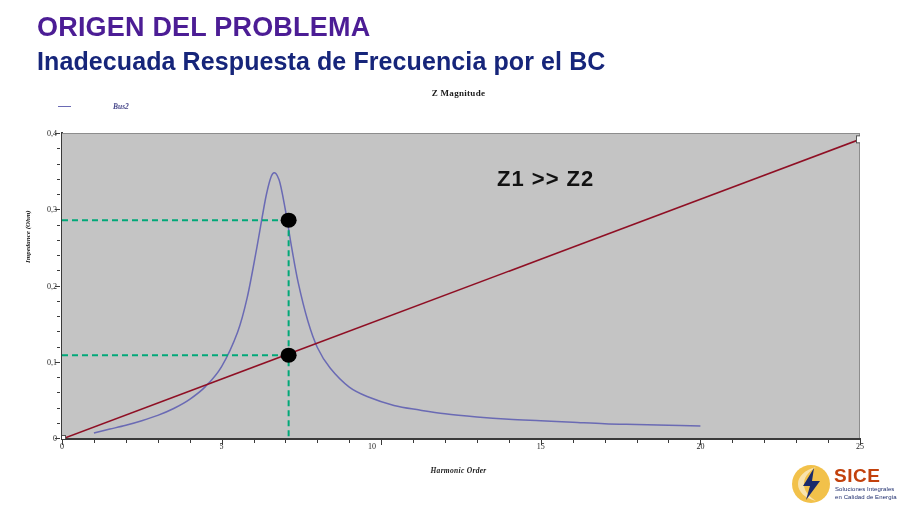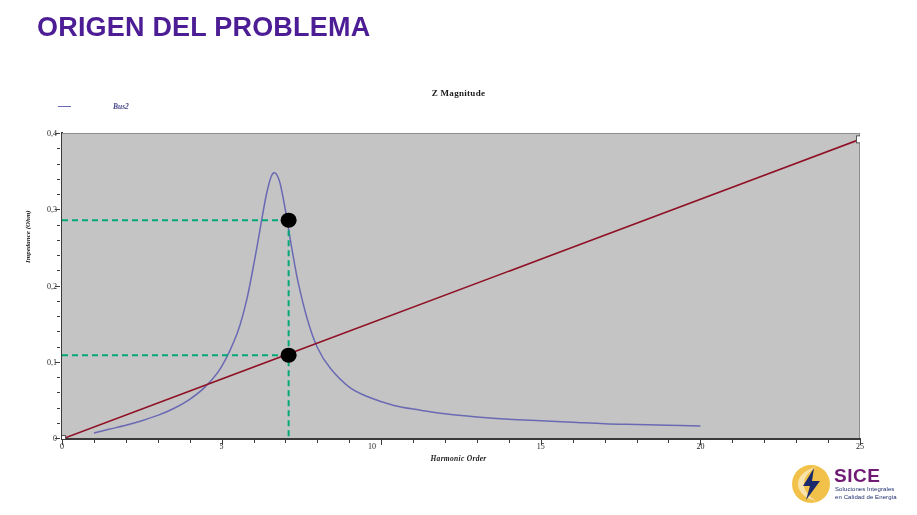--- a/index.html
+++ b/index.html
@@ -76,21 +76,21 @@
     position:absolute;top:354px;
     font-family:"Liberation Serif", serif;
     font-size:8px;color:#222;
     transform:translateX(-50%);
     white-space:nowrap;
   }
   .xtick{position:absolute;top:352px;width:1px;height:5px;background:#3a3a3a;}
   .xtick.minor{height:3px;}
 
   .axis-title-x{
-    position:absolute;left:0;top:366px;width:917px;text-align:center;
+    position:absolute;left:0;top:378px;width:917px;text-align:center;
     font-family:"Liberation Serif", serif;
     font-size:7.5px;font-style:italic;font-weight:bold;color:#1a1a1a;
     letter-spacing:.3px;
   }
   .axis-title-y{
     position:absolute;left:24px;top:175px;
     font-family:"Liberation Serif", serif;
     font-size:7px;font-style:italic;font-weight:bold;color:#1a1a1a;
     transform:rotate(-90deg);transform-origin:left top;
     white-space:nowrap;
@@ -105,33 +105,34 @@
   
   .caption{
     position:absolute;left:57px;top:478px;
     font-size:13.5px;color:#16257a;white-space:nowrap;
   }
 
   
   #logo{position:absolute;left:789px;top:462px;width:120px;height:46px;}
   .logo-text{
     position:absolute;left:45px;top:3px;
-    font-size:19px;font-weight:bold;color:#701a75;letter-spacing:.5px;
+    font-size:19px;font-weight:bold;color:#c2410c;letter-spacing:.5px;
   }
   .logo-tag{
     position:absolute;left:46px;top:24px;
     font-size:6px;color:#1b2a6b;line-height:7.5px;letter-spacing:.1px;
   }
 </style>
 </head>
 <body>
 
 <div id="slide">
 
   <div class="title-1">ORIGEN DEL PROBLEMA</div>
+  <div class="title-2">Inadecuada Respuesta de Frecuencia por el BC</div>
 
   <div id="chart-block">
 
     <div class="chart-title">Z Magnitude</div>
 
     <div class="legend">
       <span class="legend-swatch"></span>
       <span class="legend-label">Bus2</span>
     </div>
 
@@ -163,20 +164,21 @@
         <div class="ylab" style="top: 273.75px;">0,1</div>
         <div class="ylab" style="top: 197.5px;">0,2</div>
         <div class="ylab" style="top: 121.25px;">0,3</div>
         <div class="ylab" style="top: 45px;">0,4</div>
       </div>
     <div id="x-labels"></div>
 
     <div class="axis-title-x">Harmonic Order</div>
     <div class="axis-title-y">Impedance (Ohm)</div>
 
+    <div class="annot-z">Z1 &gt;&gt; Z2</div>
   <div class="ytick" style="top: 350px;"></div>
       <div class="ytick" style="top: 273.75px;"></div>
       <div class="ytick" style="top: 197.5px;"></div>
       <div class="ytick" style="top: 121.25px;"></div>
       <div class="ytick" style="top: 45px;"></div>
       <div class="ytick minor" style="top: 334.75px;"></div>
       <div class="ytick minor" style="top: 319.5px;"></div>
       <div class="ytick minor" style="top: 304.25px;"></div>
       <div class="ytick minor" style="top: 289px;"></div>
       <div class="ytick minor" style="top: 258.5px;"></div>

